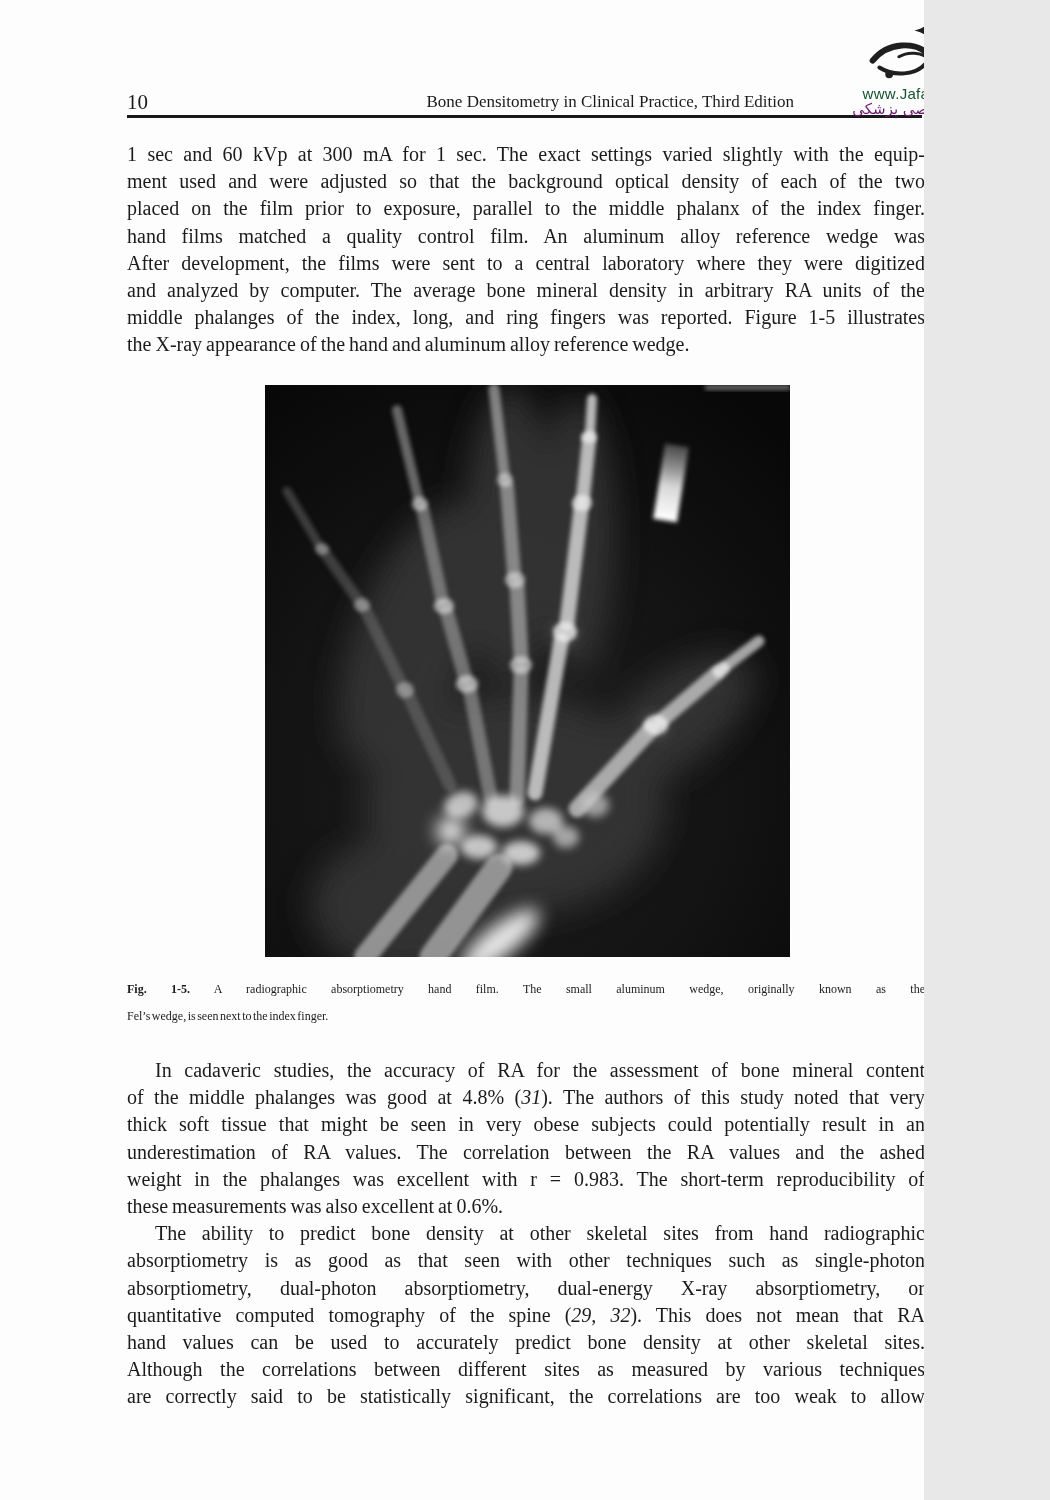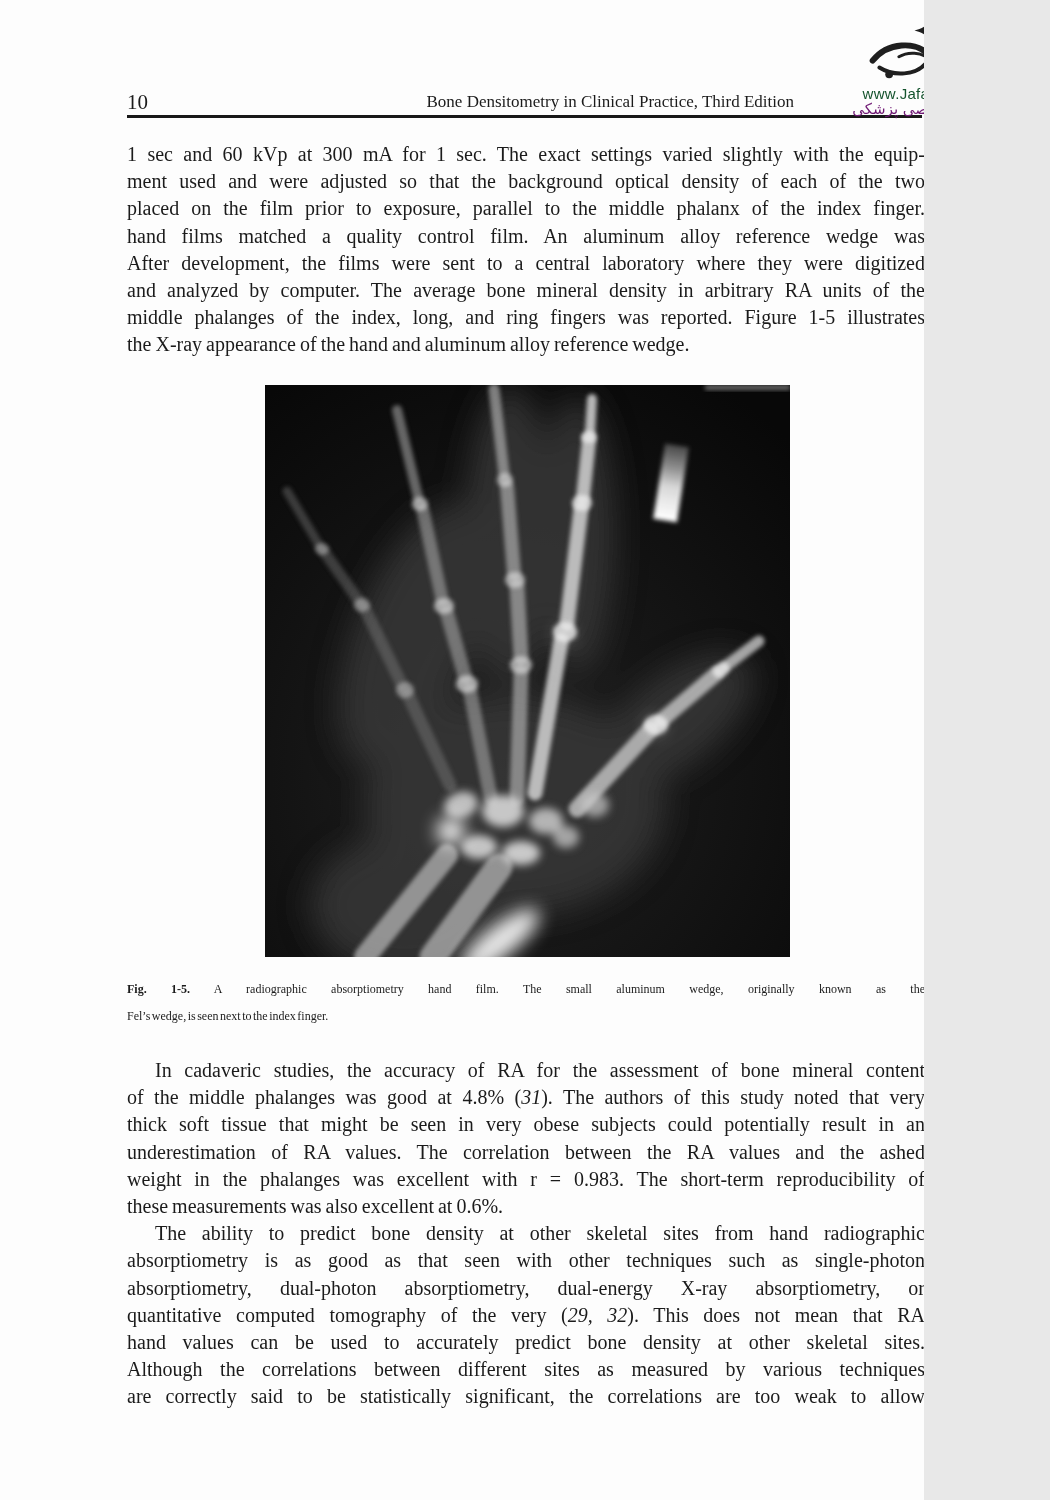--- a/index.html
+++ b/index.html
@@ -234,20 +234,20 @@
         <div class="tline"><span>of the middle phalanges was good at 4.8% (</span><span class="it">31</span><span>). The authors of this study noted that very</span></div>
         <div class="tline"><span>thick soft tissue that might be seen in very obese subjects could potentially result in an</span></div>
         <div class="tline"><span>underestimation of RA values. The correlation between the RA values and the ashed</span></div>
         <div class="tline"><span>weight in the phalanges was excellent with r = 0.983. The short-term reproducibility of</span></div>
         <div class="tline tline-last"><span>these measurements was also excellent at 0.6%.</span></div>
       </div>
     <div class="para indent-first">
         <div class="tline"><span>The ability to predict bone density at other skeletal sites from hand radiographic</span></div>
         <div class="tline"><span>absorptiometry is as good as that seen with other techniques such as single-photon</span></div>
         <div class="tline"><span>absorptiometry, dual-photon absorptiometry, dual-energy X-ray absorptiometry, or</span></div>
-        <div class="tline"><span>quantitative computed tomography of the very (</span><span class="it">29, 32</span><span>). This does not mean that RA</span></div>
+        <div class="tline"><span>quantitative computed tomography of the spine (</span><span class="it">29, 32</span><span>). This does not mean that RA</span></div>
         <div class="tline"><span>hand values can be used to accurately predict bone density at other skeletal sites.</span></div>
         <div class="tline"><span>Although the correlations between different sites as measured by various techniques</span></div>
         <div class="tline"><span>are correctly said to be statistically significant, the correlations are too weak to allow</span></div>
       </div>
   </div>
 
 </div>
 
 </body></html>

